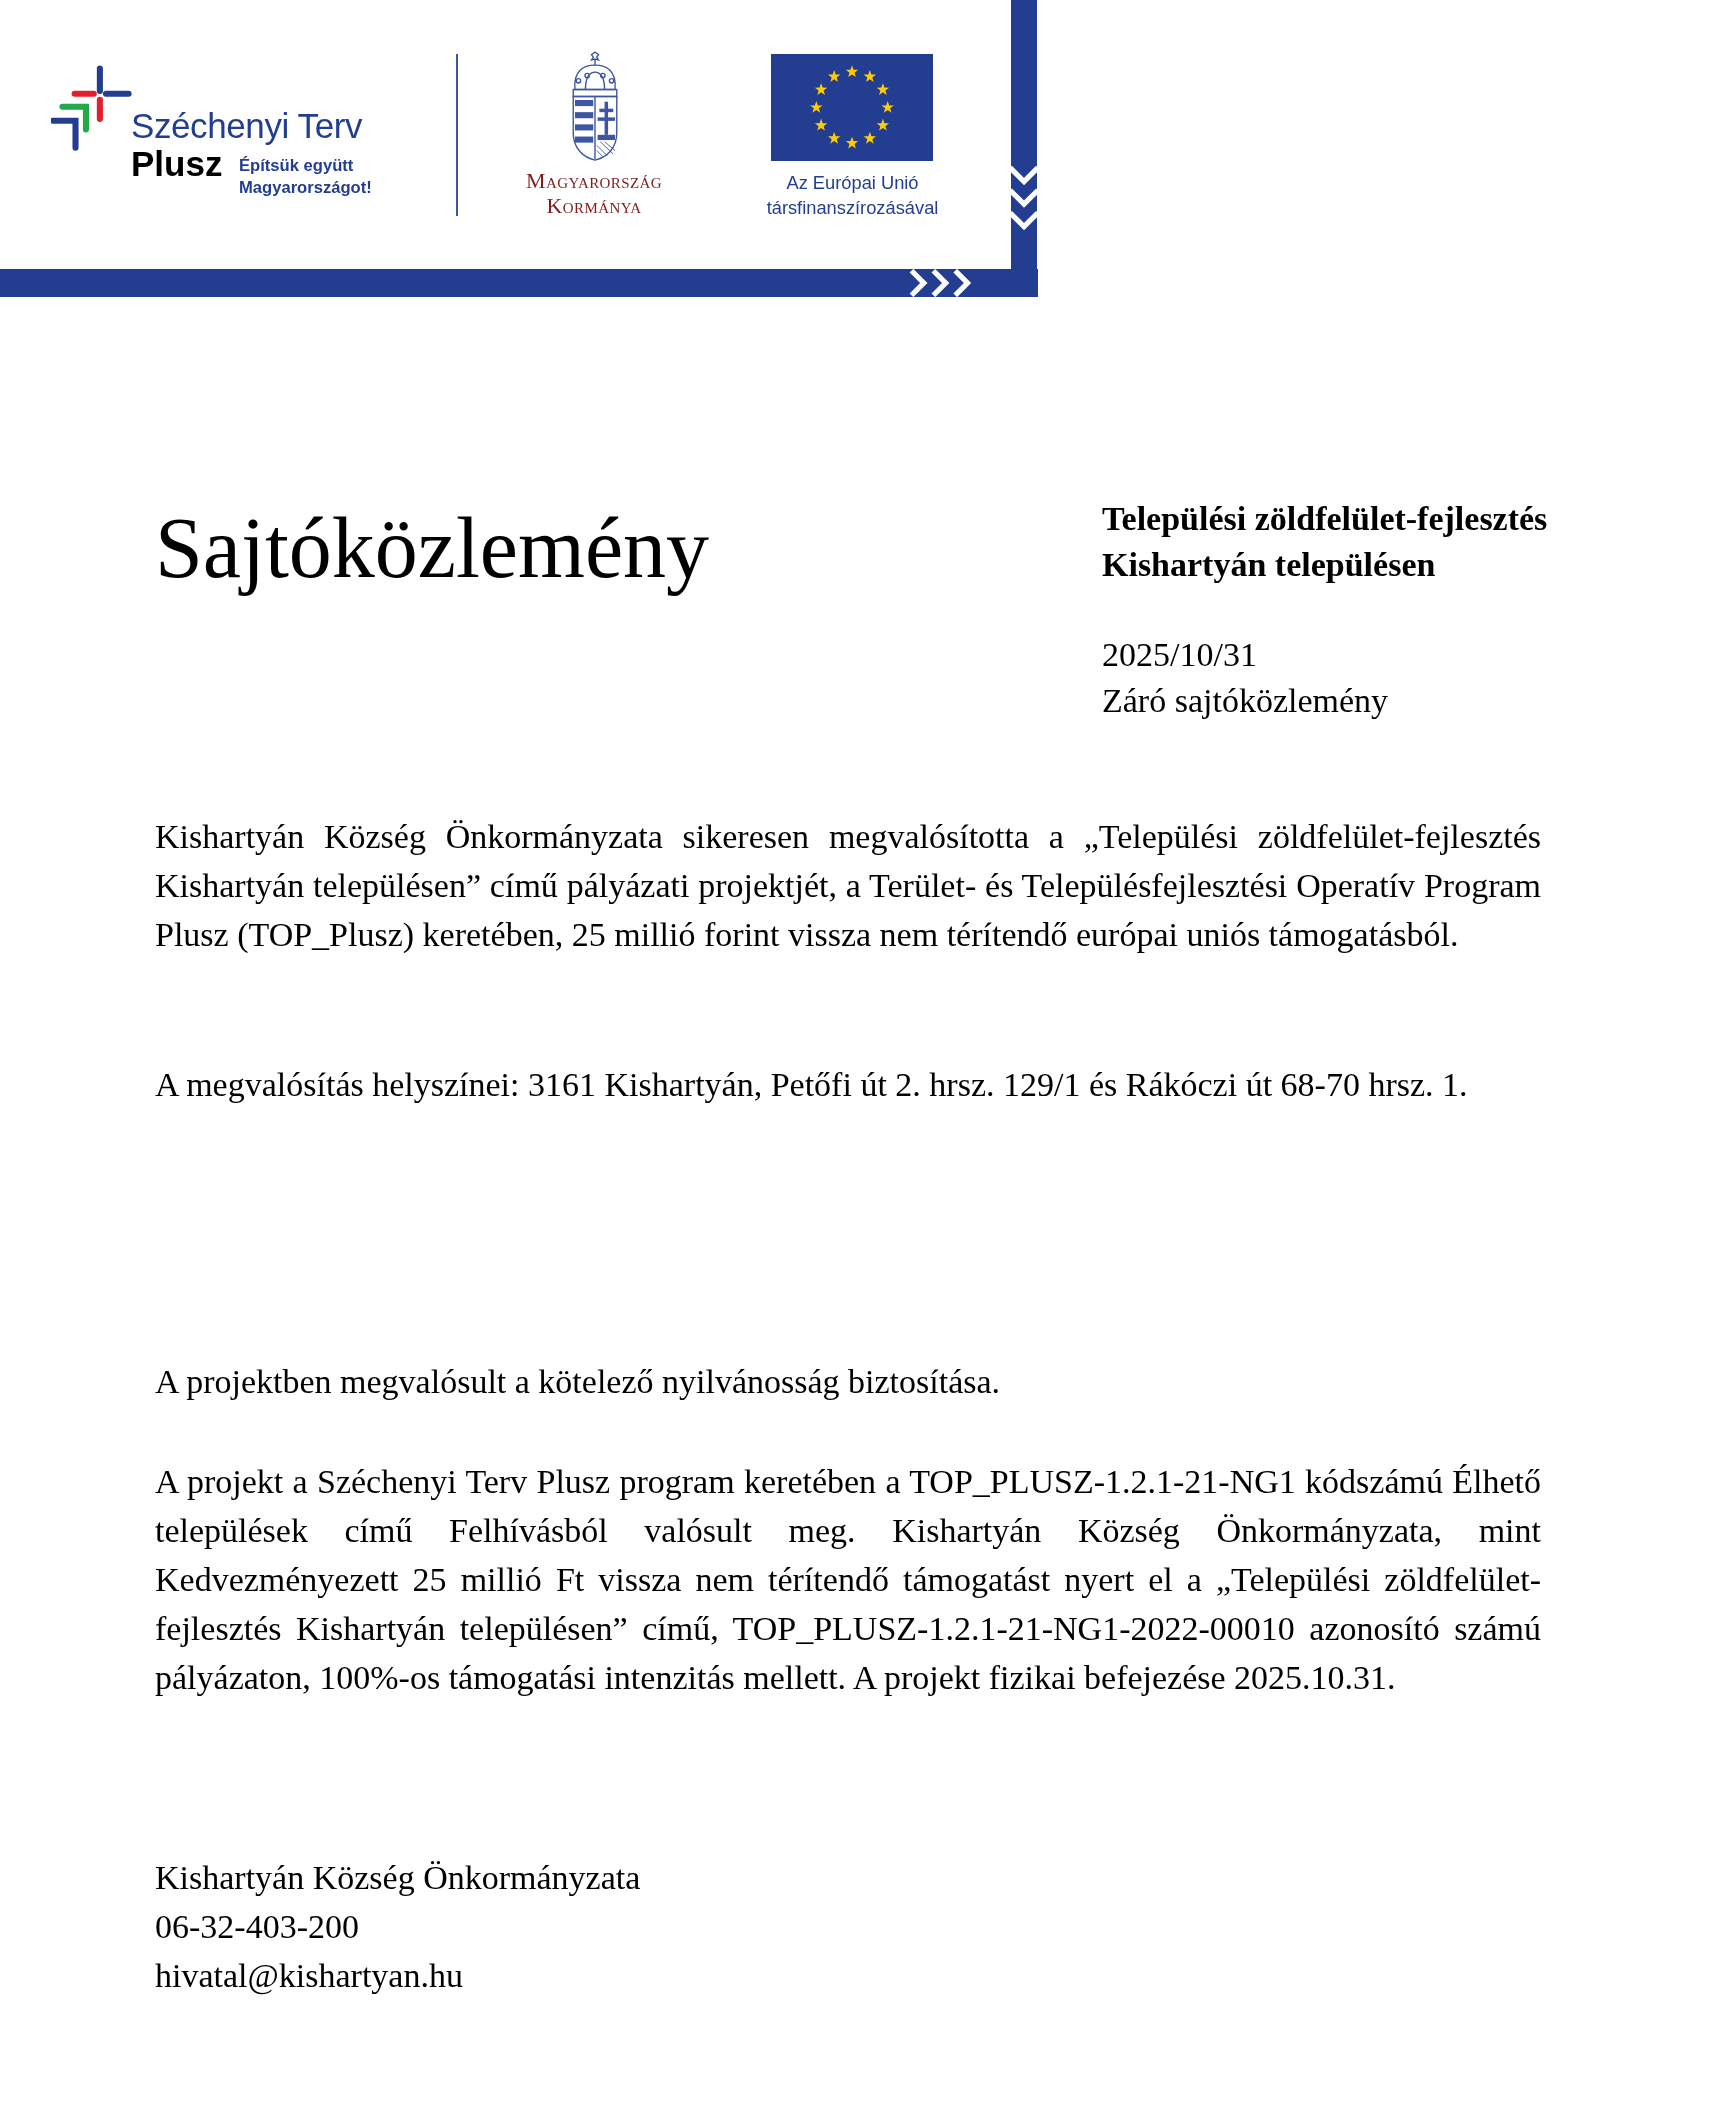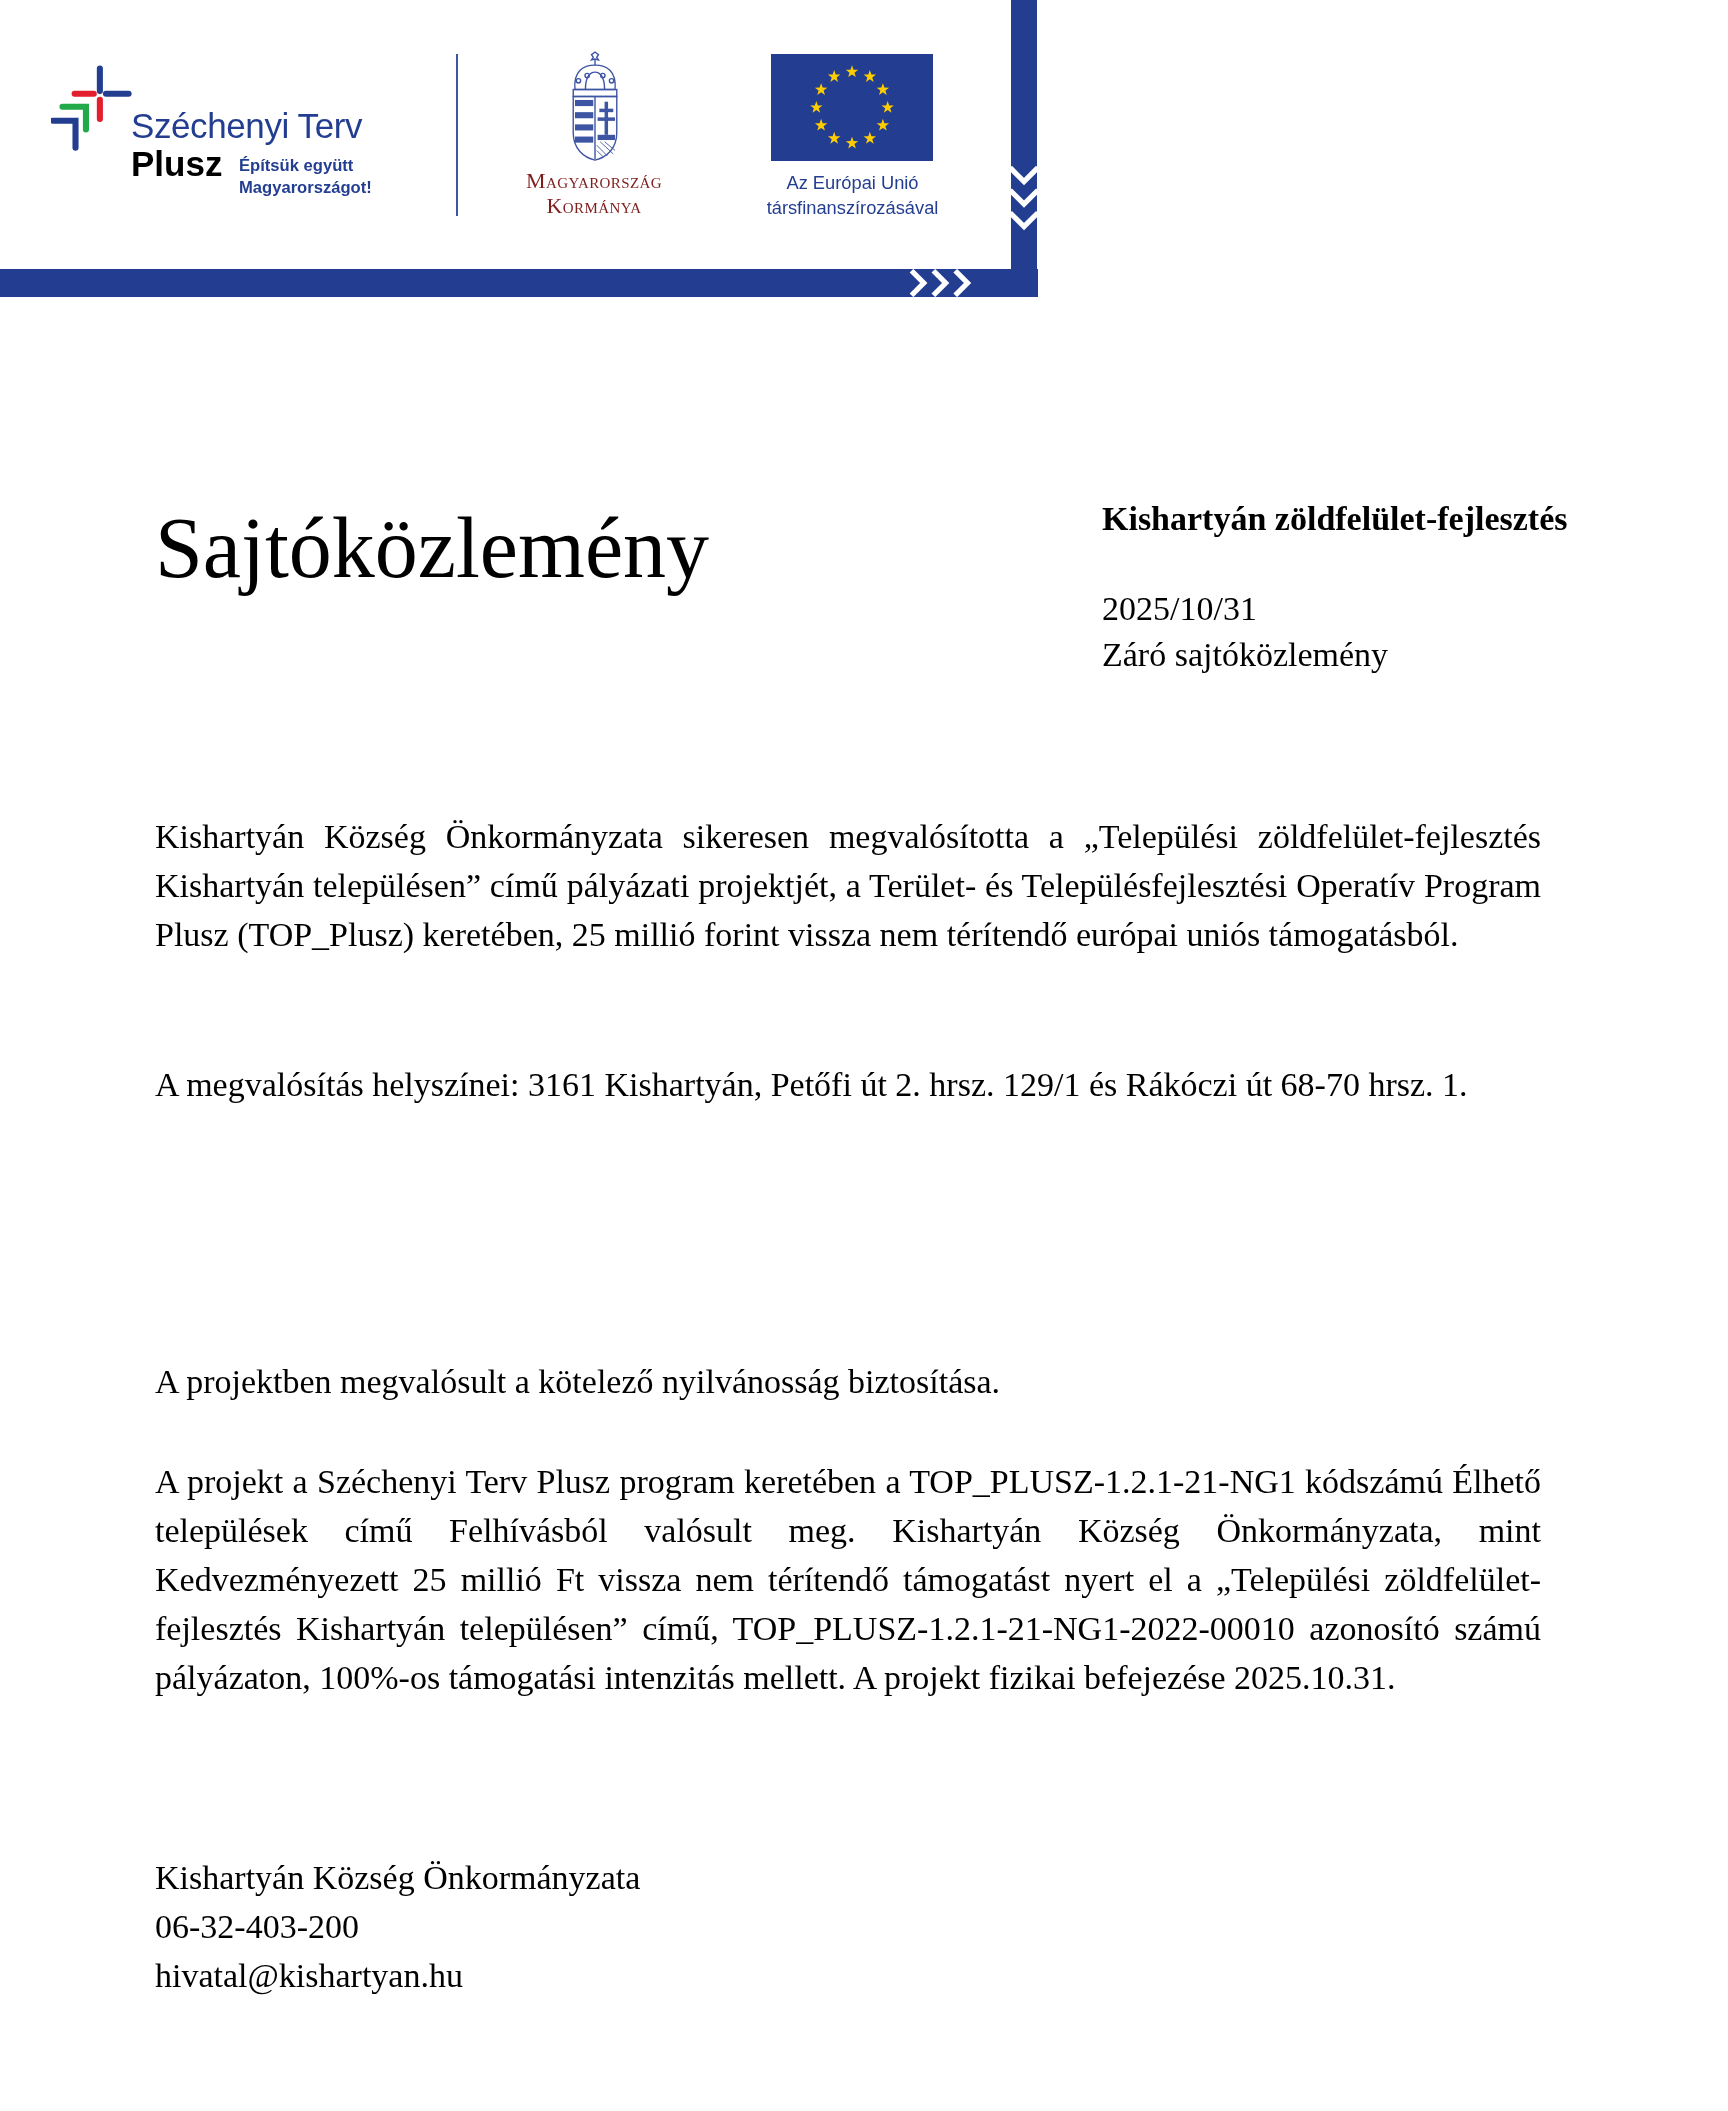--- a/index.html
+++ b/index.html
@@ -134,21 +134,22 @@
       </svg>
   </div>
   <div class="eu-text">
     <div>Az Európai Unió</div>
     <div>társfinanszírozásával</div>
   </div>
 </div>
 
 <h1 class="main-title">Sajtóközlemény</h1>
 <div class="side-block">
-  <div class="side-title">Kishartyán zöldfelület-fejlesztés</div>
+  <div class="side-title">Települési zöldfelület-fejlesztés</div>
+  <div class="side-title">Kishartyán településen</div>
   <div class="side-date">2025/10/31</div>
   <div class="side-type">Záró sajtóközlemény</div>
 </div>
 
 <p class="body-text p1">Kishartyán Község Önkormányzata sikeresen megvalósította a „Települési zöldfelület-fejlesztés Kishartyán településen” című pályázati projektjét, a Terület- és Településfejlesztési Operatív Program Plusz (TOP_Plusz) keretében, 25 millió forint vissza nem térítendő európai uniós támogatásból.</p>
 <div class="body-text p2">
   <div>A megvalósítás helyszínei: 3161 Kishartyán, Petőfi út 2. hrsz. 129/1 és Rákóczi út 68-70 hrsz. 1.</div>
 </div>
 <p class="body-text p3">A projektben megvalósult a kötelező nyilvánosság biztosítása.</p>
 <p class="body-text p4">A projekt a Széchenyi Terv Plusz program keretében a TOP_PLUSZ-1.2.1-21-NG1 kódszámú Élhető települések című Felhívásból valósult meg. Kishartyán Község Önkormányzata, mint Kedvezményezett 25 millió Ft vissza nem térítendő támogatást nyert el a „Települési zöldfelület-fejlesztés Kishartyán településen” című, TOP_PLUSZ-1.2.1-21-NG1-2022-00010 azonosító számú pályázaton, 100%-os támogatási intenzitás mellett. A projekt fizikai befejezése 2025.10.31.</p>

